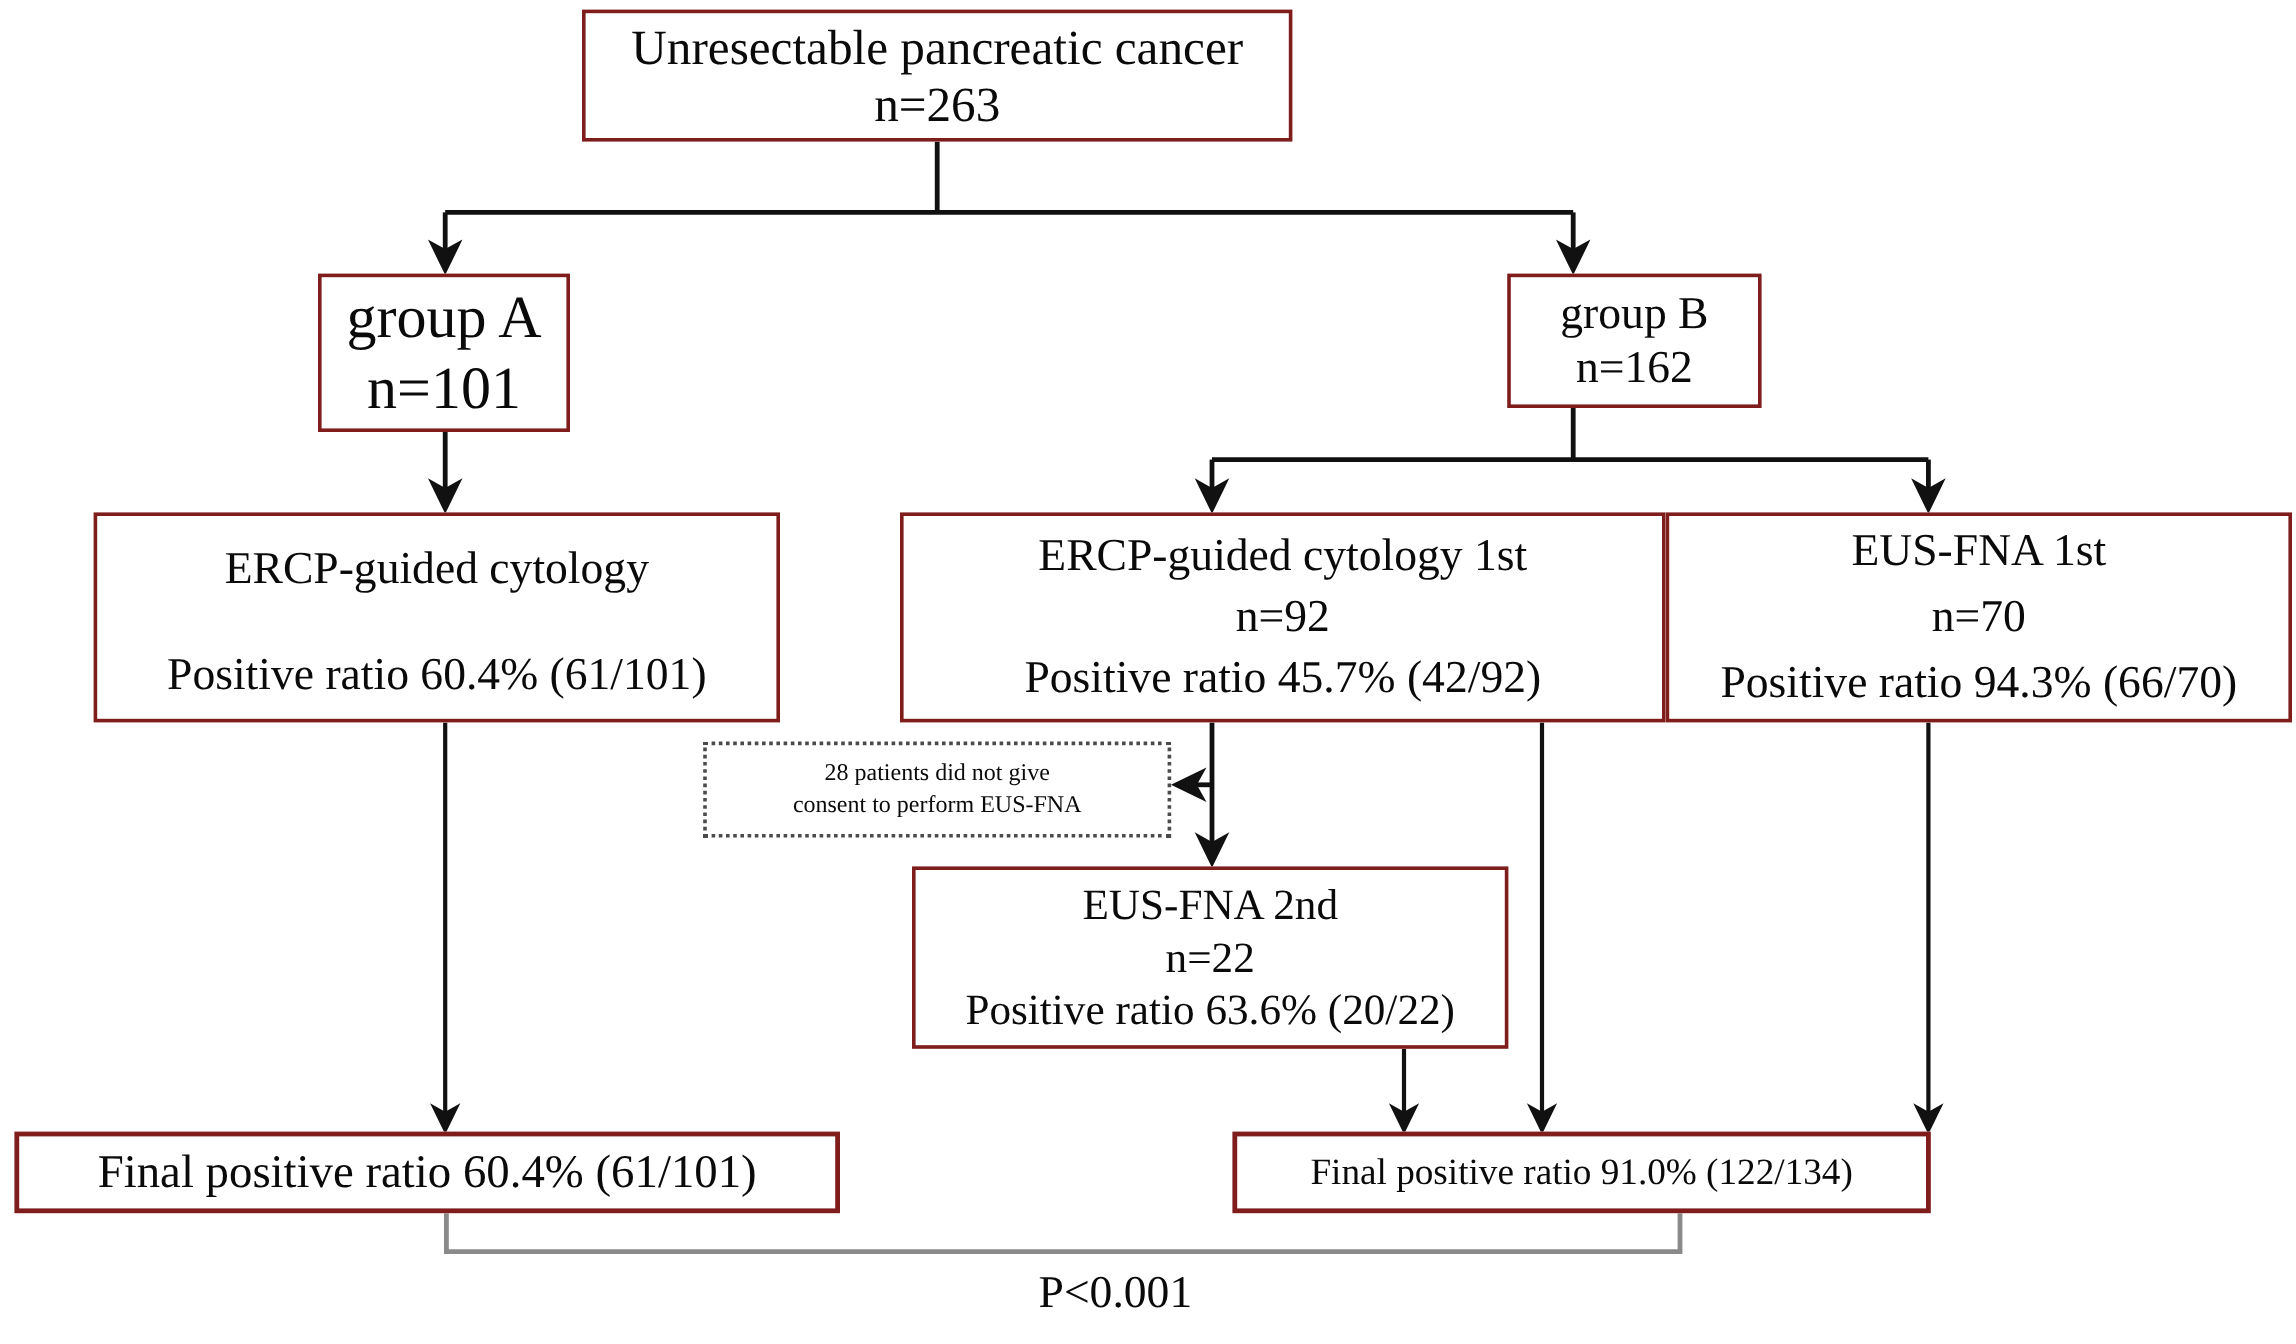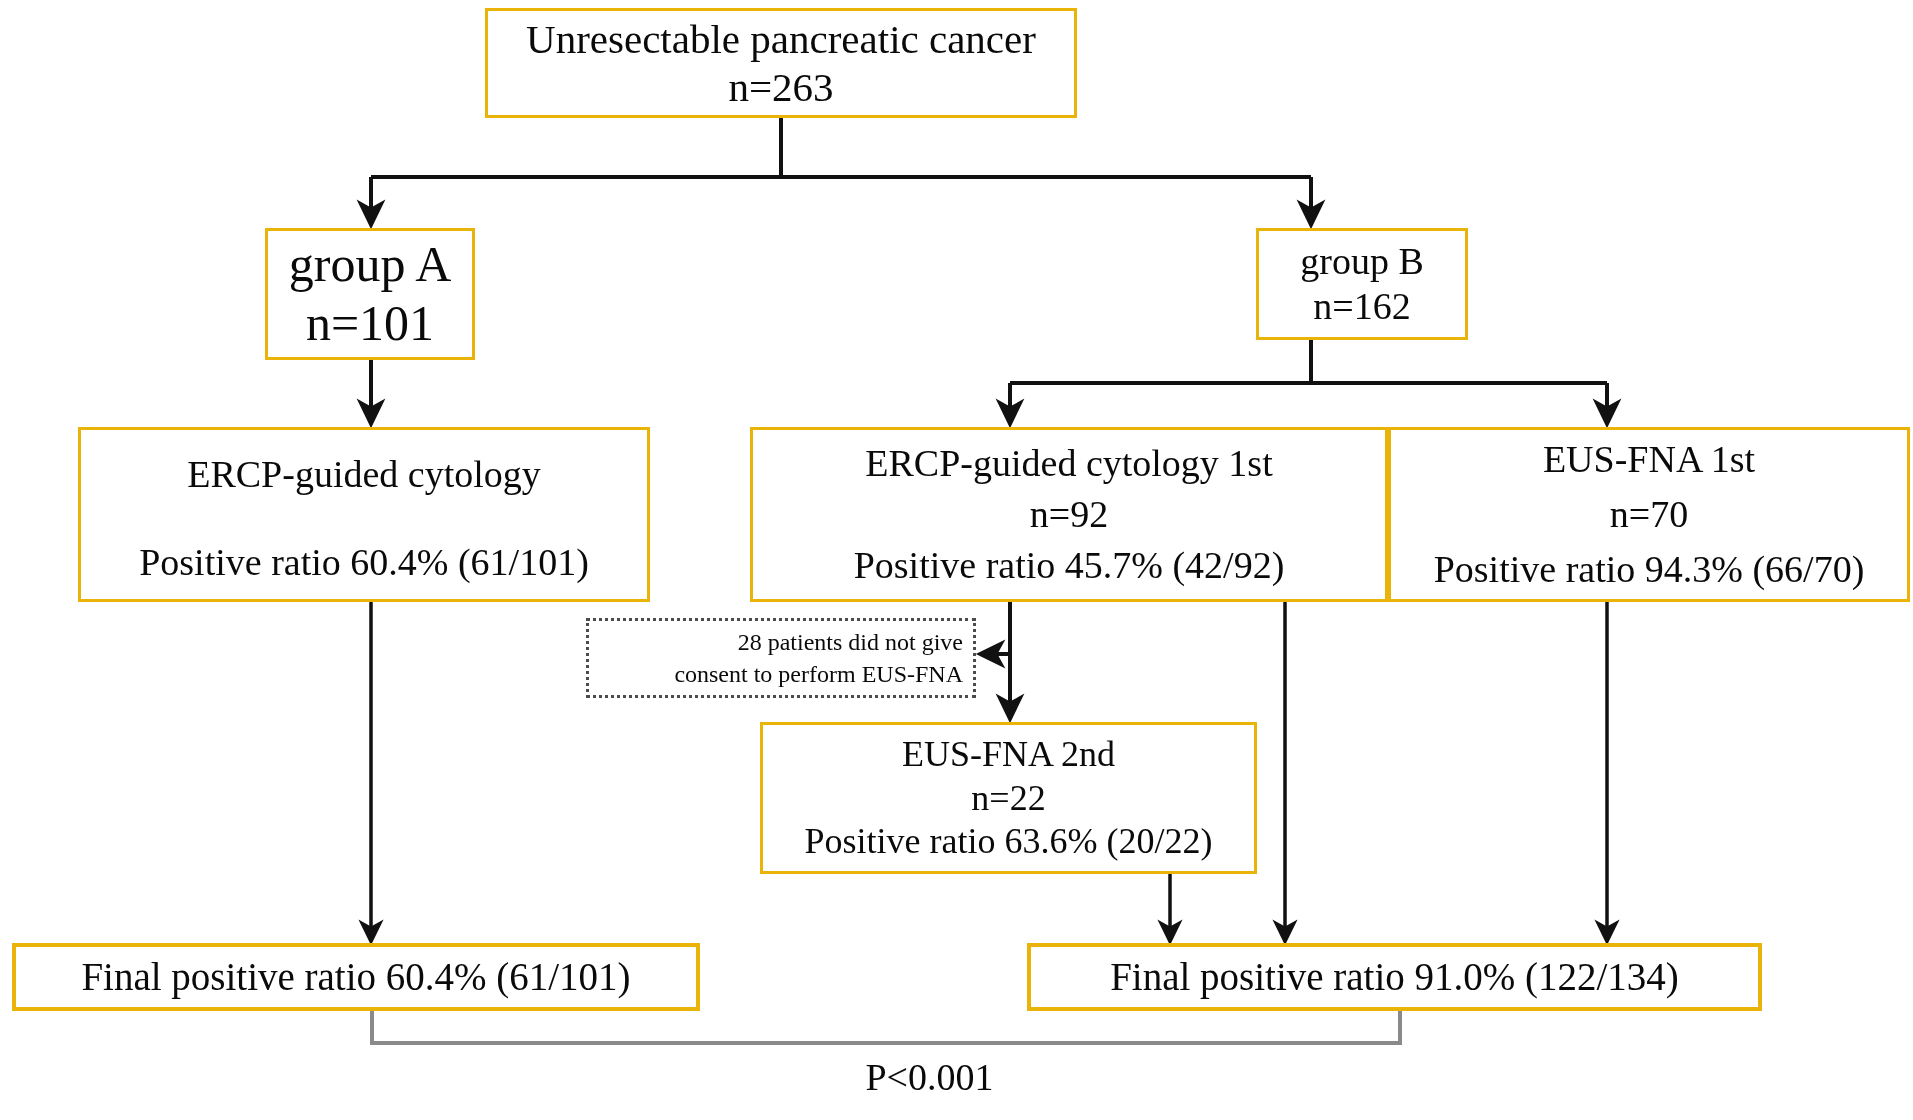--- a/index.html
+++ b/index.html
@@ -22,21 +22,21 @@
     left: 0;
     top: 0;
     width: 1913px;
     height: 1120px;
     pointer-events: none;
   }
   .node {
     position: absolute;
     box-sizing: border-box;
     background: #ffffff;
-    border: 3px solid #eab308;
+    border: 3px solid #7f1d1d;
     display: flex;
     flex-direction: column;
     align-items: center;
     justify-content: center;
     text-align: center;
     line-height: 1.18;
   }
   .node .ln {
     display: block;
     white-space: nowrap;
@@ -79,29 +79,29 @@
     font-size: 36px;
     justify-content: space-around;
     padding: 8px 6px;
   }
   #node-final-a {
     left: 12px; top: 943px; width: 688px; height: 68px;
     font-size: 39px;
     border-width: 4px;
   }
   #node-final-b {
-    left: 1027px; top: 943px; width: 735px; height: 68px;
-    font-size: 39px;
+    left: 1027px; top: 943px; width: 582px; height: 68px;
+    font-size: 31px;
     border-width: 4px;
   }
   #node-note {
     left: 586px; top: 618px; width: 390px; height: 80px;
-    font-size: 24px;
+    font-size: 20px;
     border: 3px dotted #4b4b4b;
-    align-items: flex-end;
+    align-items: center;
     justify-content: center;
     text-align: left;
     padding: 4px 10px;
     line-height: 1.35;
   }
   #node-note .ln { text-align: left; }
 
   #pvalue-label {
     position: absolute;
     left: 0; top: 1055px;

